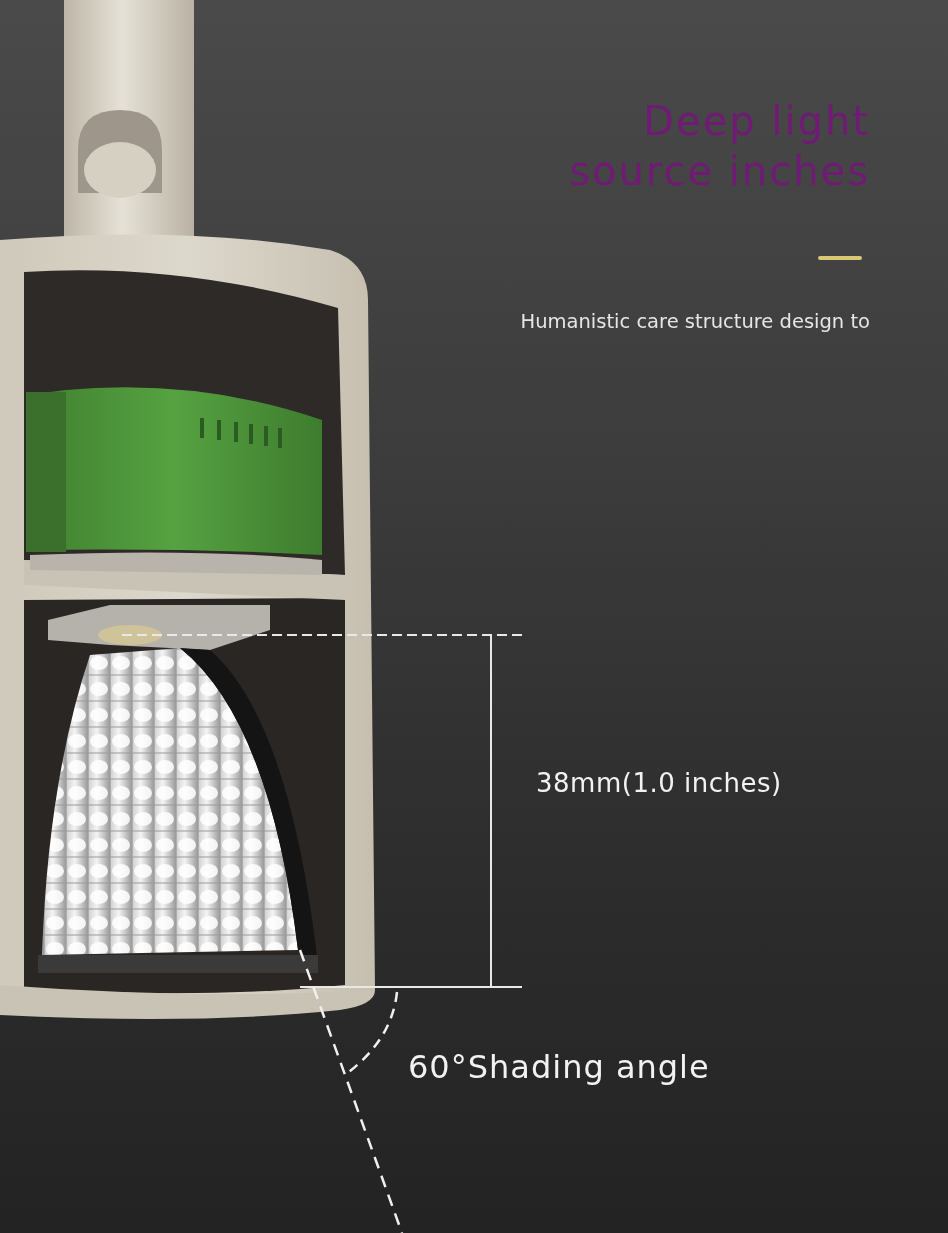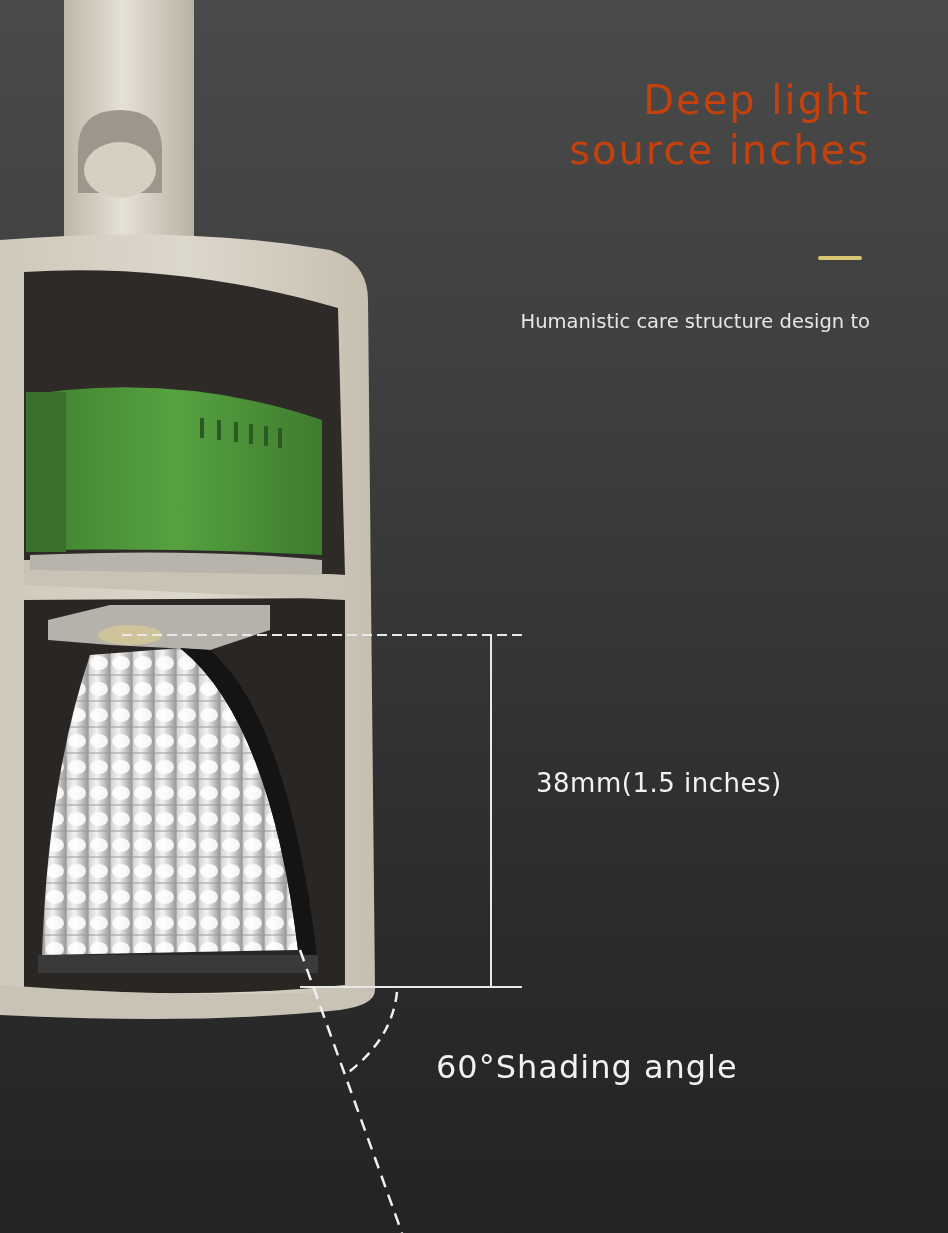--- a/index.html
+++ b/index.html
@@ -3,36 +3,36 @@
 <meta charset="utf-8">
 <style>
   html, body { margin: 0; padding: 0; }
   body {
     width: 948px; height: 1233px; overflow: hidden; position: relative;
     background: linear-gradient(180deg, #4a4a4a 0%, #3d3d3d 35%, #2d2d2d 70%, #232323 100%);
     font-family: "DejaVu Sans", sans-serif;
   }
   .abs { position: absolute; }
   .title {
-    right: 78px; top: 75px; text-align: right; color: #c2410c;
+    right: 78px; top: 96px; text-align: right; color: #701a75;
     font-size: 40px; line-height: 50px; letter-spacing: 2px; font-weight: 400;
   }
   .title span { display: block; }
   .accent { left: 818px; top: 256px; width: 44px; height: 4px; border-radius: 2px; }
   .subtitle {
     right: 78px; top: 308px; text-align: right; color: #e6e6e6;
     font-size: 19.5px; line-height: 28px; margin-left: 24px;
   }
   .subtitle span { display: block; }
   .depth-label {
     left: 536px; top: 766px; color: #f2f2f2; font-size: 26px; line-height: 34px; letter-spacing: 0.5px;
   }
   .depth-label span { display: block; }
   .angle-label {
-    left: 436px; top: 1048px; color: #f2f2f2; font-size: 32px; letter-spacing: 1px;
+    left: 408px; top: 1048px; color: #f2f2f2; font-size: 32px; letter-spacing: 1px;
   }
   svg { position: absolute; left: 0; top: 0; }
 </style>
 </head>
 <body>
 
 <svg width="948" height="1233" viewBox="0 0 948 1233">
   <defs>
     <linearGradient id="pipe" x1="0" x2="1">
       <stop offset="0" stop-color="#bdb6a8"></stop>
@@ -122,16 +122,16 @@
   <span>source inches</span>
 </div>
 
 <div class="abs accent" id="accent" style="background: rgb(216, 200, 114);"></div>
 
 <div class="abs subtitle">
   <span>Humanistic care structure design to</span>
 </div>
 
 <div class="abs depth-label">
-  <span>38mm(1.5 inches)</span>
+  <span>38mm(1.0 inches)</span>
 </div>
 
 <div class="abs angle-label">60°Shading angle</div>
 
 </body></html>

